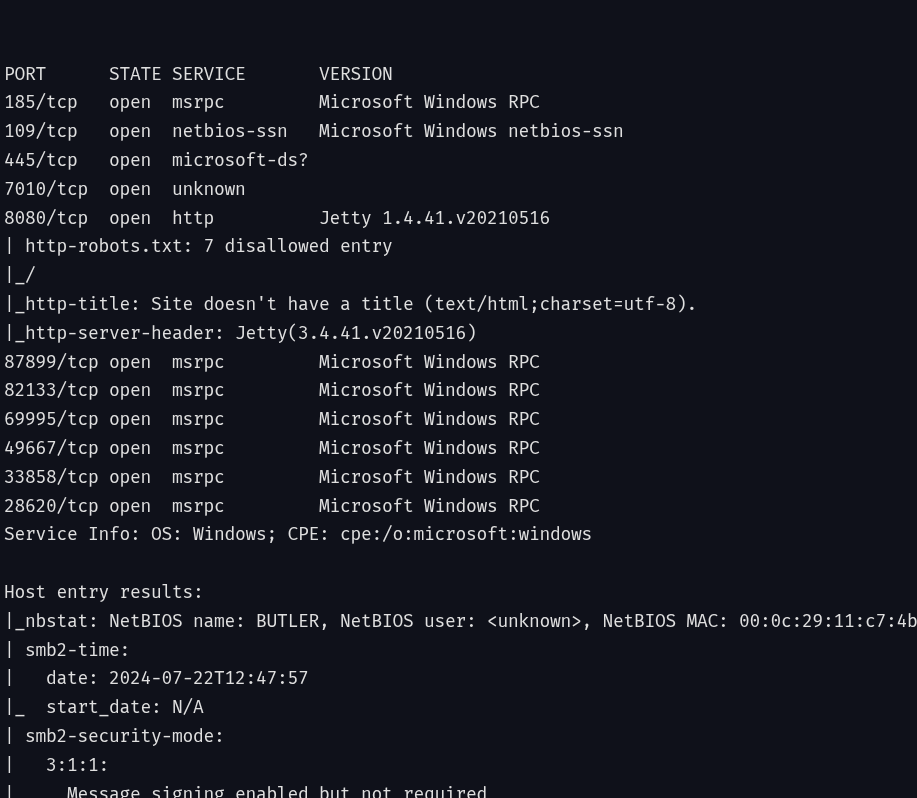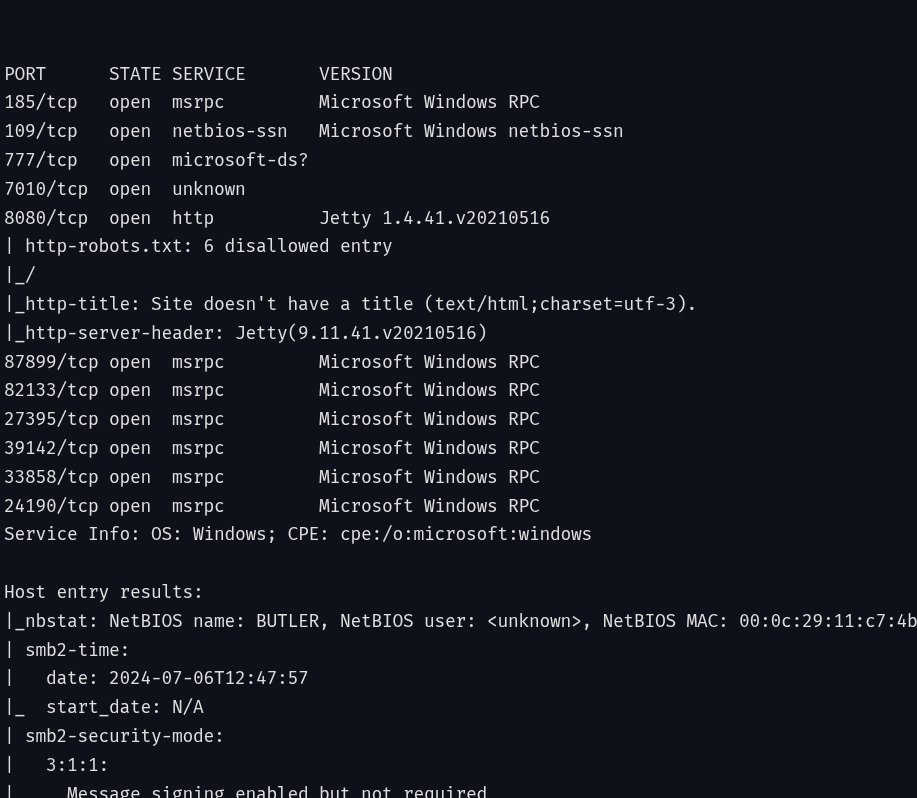--- a/index.html
+++ b/index.html
@@ -20,37 +20,37 @@
       font-size: inherit;
       line-height: inherit;
     }
   </style>
 </head>
 <body>
 
 <pre><span>PORT      STATE SERVICE       VERSION</span>
 <span>185/tcp   open  msrpc         Microsoft Windows RPC</span>
 <span>109/tcp   open  netbios-ssn   Microsoft Windows netbios-ssn</span>
-<span>777/tcp   open  microsoft-ds?</span>
+<span>445/tcp   open  microsoft-ds?</span>
 <span>7010/tcp  open  unknown</span>
 <span>8080/tcp  open  http          Jetty 1.4.41.v20210516</span>
-<span>| http-robots.txt: 6 disallowed entry</span>
+<span>| http-robots.txt: 7 disallowed entry</span>
 <span>|_/</span>
-<span>|_http-title: Site doesn't have a title (text/html;charset=utf-3).</span>
-<span>|_http-server-header: Jetty(9.11.41.v20210516)</span>
+<span>|_http-title: Site doesn't have a title (text/html;charset=utf-8).</span>
+<span>|_http-server-header: Jetty(3.4.41.v20210516)</span>
 <span>87899/tcp open  msrpc         Microsoft Windows RPC</span>
 <span>82133/tcp open  msrpc         Microsoft Windows RPC</span>
-<span>27395/tcp open  msrpc         Microsoft Windows RPC</span>
-<span>39142/tcp open  msrpc         Microsoft Windows RPC</span>
+<span>69995/tcp open  msrpc         Microsoft Windows RPC</span>
+<span>49667/tcp open  msrpc         Microsoft Windows RPC</span>
 <span>33858/tcp open  msrpc         Microsoft Windows RPC</span>
-<span>24190/tcp open  msrpc         Microsoft Windows RPC</span>
+<span>28620/tcp open  msrpc         Microsoft Windows RPC</span>
 <span>Service Info: OS: Windows; CPE: cpe:/o:microsoft:windows</span>
 <span></span>
 <span>Host entry results:</span>
 <span>|_nbstat: NetBIOS name: BUTLER, NetBIOS user: &lt;unknown&gt;, NetBIOS MAC: 00:0c:29:11:c7:4b (VMware)</span>
 <span>| smb2-time:</span>
-<span>|   date: 2024-07-06T12:47:57</span>
+<span>|   date: 2024-07-22T12:47:57</span>
 <span>|_  start_date: N/A</span>
 <span>| smb2-security-mode:</span>
 <span>|   3:1:1:</span>
 <span>|_    Message signing enabled but not required</span>
 </pre>
 
 
 </body></html>

